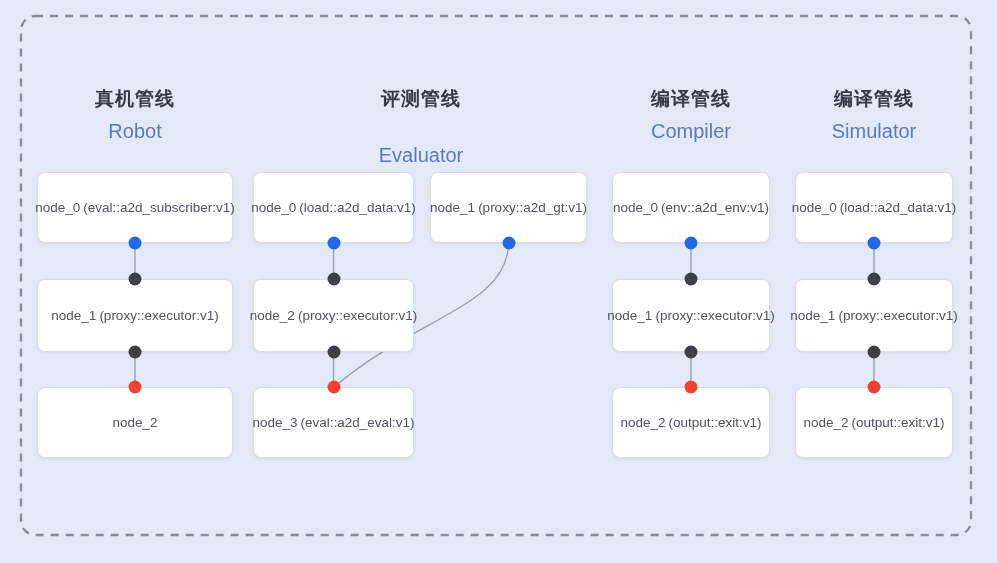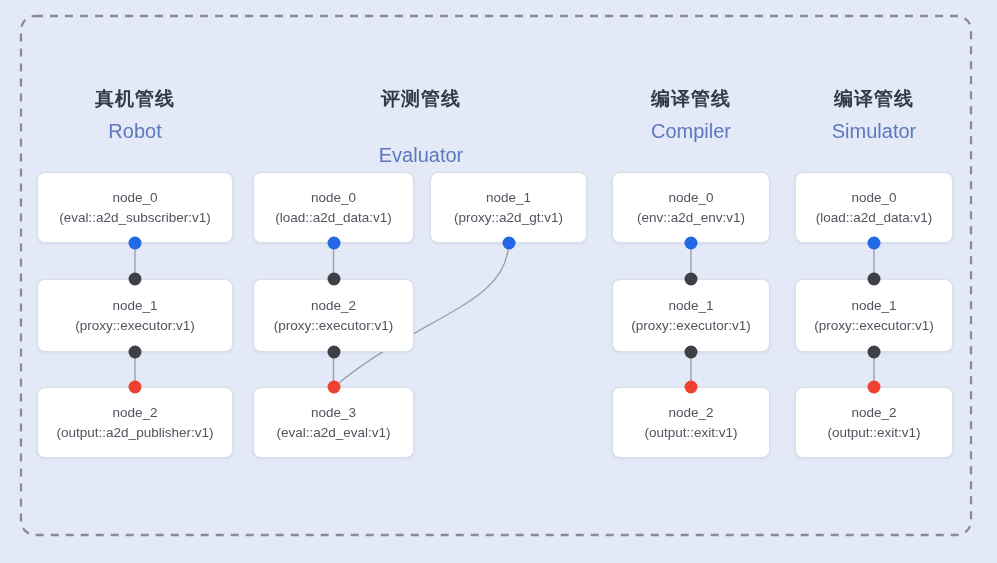--- a/index.html
+++ b/index.html
@@ -21,21 +21,21 @@
     letter-spacing:1px;white-space:nowrap;top:64px;margin-top:22px;
   }
   .title-en{
     position:absolute;z-index:2;transform:translateX(-50%);
     font-size:20px;font-weight:400;color:var(--title_en);
     white-space:nowrap;top:120px;
   }
   .node{
     position:absolute;z-index:2;box-sizing:border-box;
     background:var(--node_bg);border:1px solid var(--node_border);
-    border-radius:8px;display:flex;flex-direction:column;
+    border-radius:8px;display:flex;flex-direction:row;
     align-items:center;justify-content:center;gap:3px;
     box-shadow:0 1px 3px rgba(80,100,150,0.10);
   }
   .node-label,.node-type{
     font-size:13.5px;line-height:17px;color:var(--node_text);white-space:nowrap;
   }
   .dot{
     position:absolute;z-index:3;width:13px;height:13px;border-radius:50%;
     transform:translate(-50%,-50%);
   }
@@ -64,21 +64,20 @@
     <div class="node" style="left: 37px; top: 172px; width: 196px; height: 71px;">
       <div class="node-label">node_0</div>
       <div class="node-type">(eval::a2d_subscriber:v1)</div>
     </div>
     <div class="node" style="left: 37px; top: 279px; width: 196px; height: 73px;">
       <div class="node-label">node_1</div>
       <div class="node-type">(proxy::executor:v1)</div>
     </div>
     <div class="node" style="left: 37px; top: 387px; width: 196px; height: 71px;">
       <div class="node-label">node_2</div>
-      <div class="node-type">(output::a2d_publisher:v1)</div>
     </div>
     <div class="title-zh" style="left: 421px;">评测管线</div>
     <div class="title-en" style="left: 421px; margin-top: 24px;">Evaluator</div>
     <div class="node" style="left: 253px; top: 172px; width: 161px; height: 71px;">
       <div class="node-label">node_0</div>
       <div class="node-type">(load::a2d_data:v1)</div>
     </div>
     <div class="node" style="left: 430px; top: 172px; width: 157px; height: 71px;">
       <div class="node-label">node_1</div>
       <div class="node-type">(proxy::a2d_gt:v1)</div>

